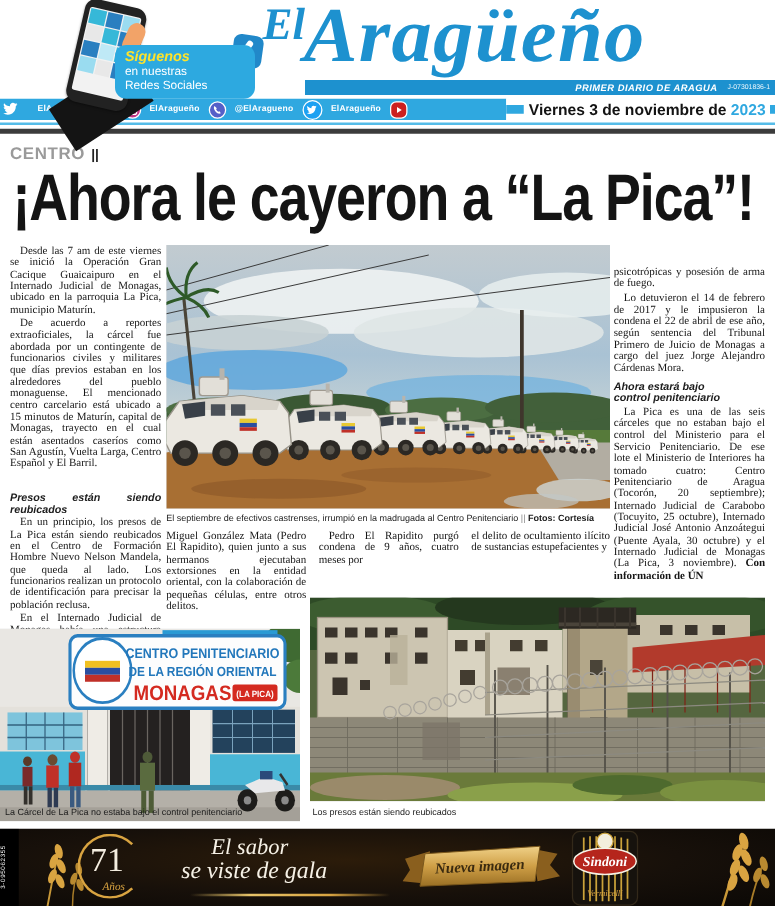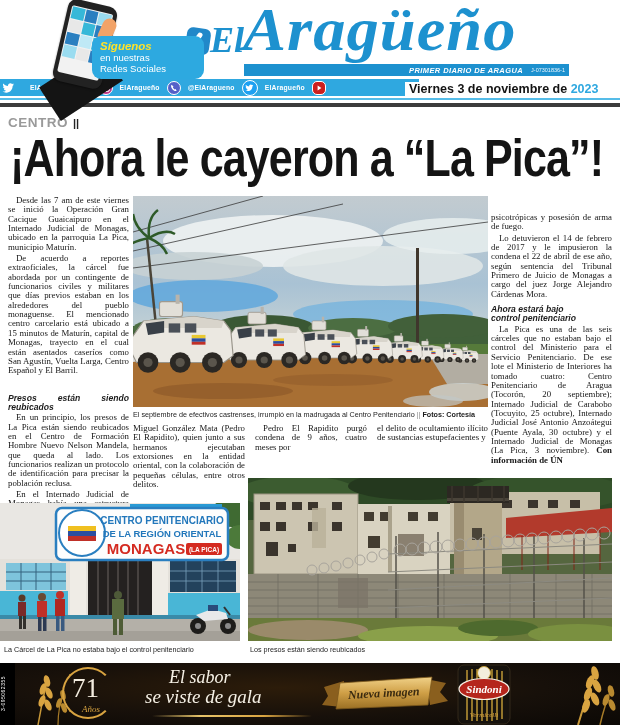--- a/index.html
+++ b/index.html
@@ -1,26 +1,26 @@
 <!DOCTYPE html>
 <html><head>
 <meta charset="utf-8">
 <style>
   html,body{margin:0;padding:0;background:#ffffff;}
   .page{position:relative;width:620px;height:725px;background:#fff;overflow:hidden;
         font-family:"Liberation Sans", sans-serif;}
   .abs{position:absolute;}
 
   
-  .logo-el{position:absolute;left:210px;top:22px;font-family:"Liberation Serif",serif;
+  .logo-el{position:absolute;left:210px;top:1px;font-family:"Liberation Serif",serif;
            font-style:italic;font-weight:bold;font-size:36px;color:#1d91cf;line-height:1;}
   .logo-name{position:absolute;left:243px;top:-2px;font-family:"Liberation Serif",serif;
            font-style:italic;font-weight:bold;font-size:62px;color:#1d91cf;line-height:1;
            letter-spacing:1px;transform:scaleX(1.04);transform-origin:0 0;white-space:nowrap;}
-  .tagline-bar{position:absolute;left:244px;top:64px;width:325px;height:12px;background:#1d91cf;
+  .tagline-bar{position:absolute;left:244px;top:64px;width:376px;height:12px;background:#1d91cf;
            display:flex;align-items:center;justify-content:flex-end;padding-right:4px;box-sizing:border-box;}
   .tagline{color:#fff;font-style:italic;font-weight:bold;font-size:7.5px;letter-spacing:.4px;}
   .license{color:#eaf6fd;font-size:5.5px;margin-left:8px;}
 
   
   .phone-wrap{position:absolute;left:0;top:0;width:205px;height:106px;z-index:6;}
   .phone{position:absolute;left:60px;top:2px;width:50px;height:84px;background:#222;border-radius:9px;
          transform:rotate(13deg);box-shadow:0 1px 2px rgba(0,0,0,.4);}
   .phone .screen{position:absolute;left:4px;top:7px;right:4px;bottom:9px;background:#f2f2f2;border-radius:2px;
          overflow:hidden;display:grid;grid-template-columns:1fr 1fr 1fr;grid-auto-rows:12px;gap:1px;padding:1px;}
@@ -45,21 +45,21 @@
   .strip .handle{color:#fff;font-size:6.8px;font-weight:bold;letter-spacing:.2px;white-space:nowrap;}
   .soc{width:14px;height:14px;border-radius:50%;border:1.5px solid #fff;box-sizing:border-box;
        display:flex;align-items:center;justify-content:center;flex:0 0 auto;}
   .soc svg{display:block;}
   .soc.ig{background:#c13584;}
   .soc.ph{background:#5560c8;}
   .soc.tw{background:#1da1f2;width:16px;height:16px;}
   .soc.yt{background:#cc1f1f;border-radius:5px;}
   .strip-bird{position:absolute;left:2px;top:80px;z-index:7;}
   .date-row{position:absolute;left:405px;top:79px;width:215px;height:17px;background:#fff;
-        display:flex;z-index:3;flex-direction:column;}
+        display:flex;align-items:center;z-index:3;}
   .dash{height:7px;background:#2fa8e0;}
   .date-text{font-weight:bold;font-size:12.5px;color:#131313;margin:0 4px;white-space:nowrap;}
   .date-year{color:#2fa8e0;}
   .blue-line{position:absolute;left:0;top:98px;width:620px;height:2px;background:#55bce8;}
   .dark-rule{position:absolute;left:0;top:103px;width:620px;height:4px;background:#3c3c3c;}
 
   
   .kicker{position:absolute;left:8px;top:115px;display:flex;align-items:baseline;gap:5px;}
   .kicker .sec{font-size:13.5px;font-weight:bold;color:#9a9a9a;letter-spacing:.5px;}
   .kicker .sep{font-size:11px;font-weight:bold;color:#222;}
@@ -81,21 +81,21 @@
   #col3{left:255px;top:424px;width:112px;}
   #col4{left:377px;top:424px;width:111px;}
 
   .caption{position:absolute;font-size:7.2px;color:#1c1c1c;}
   #main-caption{left:133px;top:410px;width:355px;white-space:nowrap;}
   #caption-left{left:4px;top:645px;}
   #caption-right{left:250px;top:645px;}
 
   .photo{position:absolute;overflow:hidden;background:#dcdcdc;}
   #main-photo{left:133px;top:196px;width:355px;height:211px;}
-  #photo-left{left:0;top:503px;width:240px;height:138px;}
+  #photo-left{left:0;top:503px;width:240px;height:154px;}
   #photo-right{left:248px;top:478px;width:364px;height:163px;}
   .photo svg{display:block;width:100%;height:100%;}
 
   
   #ad{left:0;top:663px;width:620px;height:62px;background:radial-gradient(ellipse at 45% 40%,#2c1c0a 0%,#17100a 55%,#0b0805 100%);overflow:hidden;}
   .ad-code{position:absolute;left:0;top:0;width:15px;height:62px;background:#000;color:#fff;
         font-size:5px;writing-mode:vertical-rl;transform:rotate(180deg);text-align:center;letter-spacing:.5px;}
   .ad-badge{position:absolute;left:60px;top:4px;width:56px;height:56px;}
   .ad-badge .ring{position:absolute;left:2px;top:0;width:48px;height:48px;border:2.5px solid #d9a441;
         border-radius:50%;border-right-color:transparent;}

